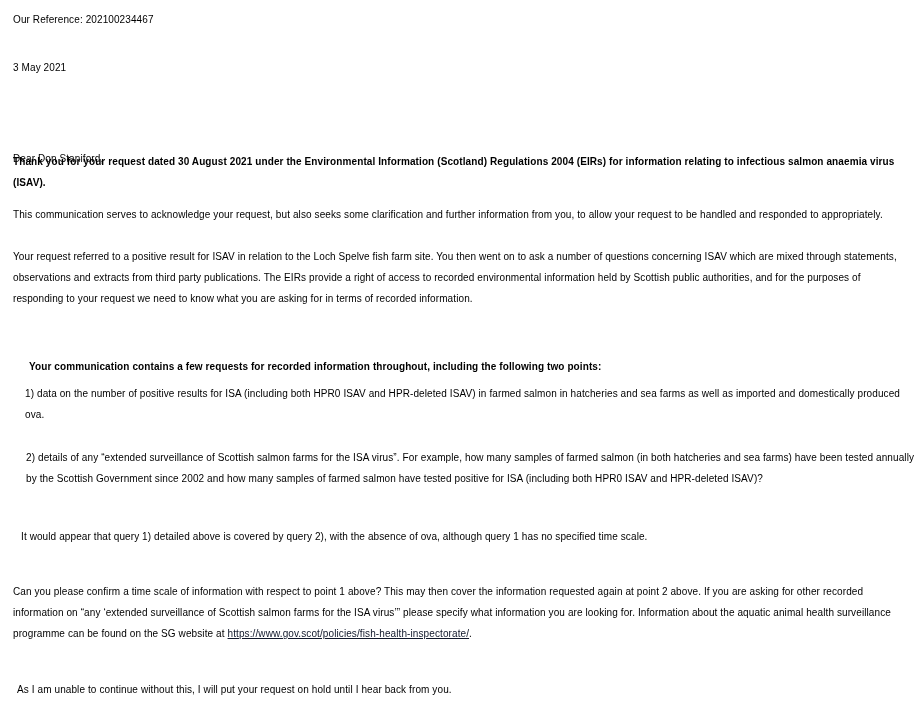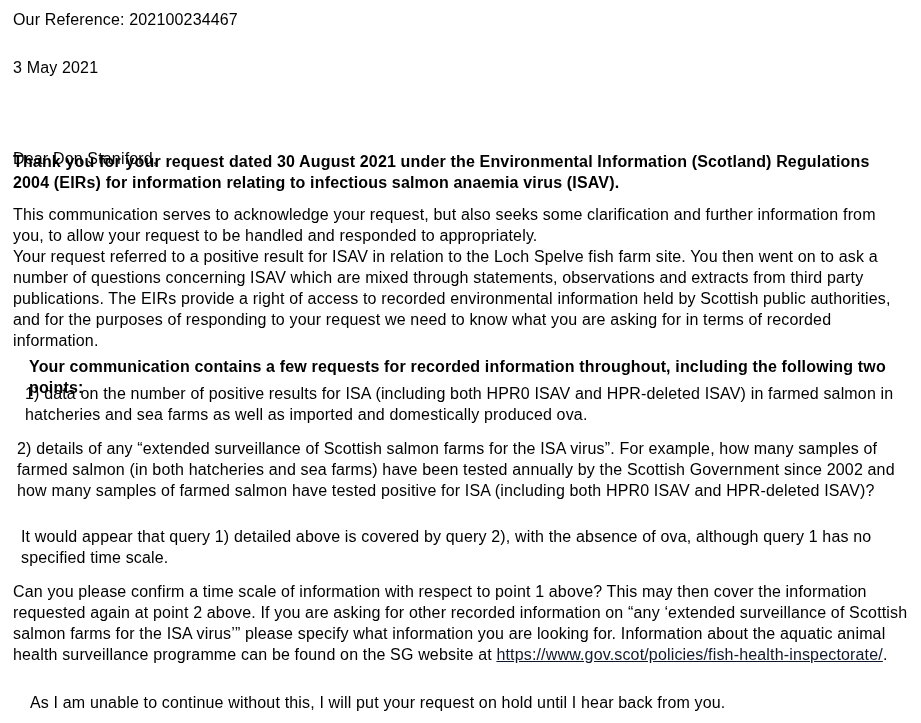--- a/index.html
+++ b/index.html
@@ -24,21 +24,21 @@
     box-sizing: border-box;
     padding: 0;
   }
   .letter-body {
     position: absolute;
     left: 13px;
     top: 0;
     width: 897px;
   }
   .line-block {
-    font-size: 16px;
+    font-size: 10px;
     line-height: 21px;
     letter-spacing: 0.01em;
     text-align: left;
     color: #000000;
     white-space: normal;
   }
   
   .ref        { position: absolute; top: 9px;   left: 0; width: 500px; }
   .date       { position: absolute; top: 57px;  left: 0; width: 500px; }
   .salutation { position: absolute; top: 116px; left: 0; width: 500px; margin-top: 32px; }
@@ -74,22 +74,22 @@
     <p class="line-block p1" style="margin:0;">Thank you for your request dated 30 August 2021 under the Environmental Information (Scotland) Regulations 2004 (EIRs) for information relating to infectious salmon anaemia virus (ISAV).</p>
 
     <p class="line-block p2" style="margin:0;">This communication serves to acknowledge your request, but also seeks some clarification and further information from you, to allow your request to be handled and responded to appropriately.</p>
 
     <p class="line-block p3" style="margin:0;">Your request referred to a positive result for ISAV in relation to the Loch Spelve fish farm site. You then went on to ask a number of questions concerning ISAV which are mixed through statements, observations and extracts from third party publications. The EIRs provide a right of access to recorded environmental information held by Scottish public authorities, and for the purposes of responding to your request we need to know what you are asking for in terms of recorded information.</p>
 
     <p class="line-block p4" style="margin:16px;font-weight:bold;">Your communication contains a few requests for recorded information throughout, including the following two points:</p>
 
     <p class="line-block p5" style="margin:12px;">1) data on the number of positive results for ISA (including both HPR0 ISAV and HPR-deleted ISAV) in farmed salmon in hatcheries and sea farms as well as imported and domestically produced ova.</p>
 
-    <p class="line-block p6" style="margin:4px;">2) details of any “extended surveillance of Scottish salmon farms for the ISA virus”.  For example, how many samples of farmed salmon (in both hatcheries and sea farms) have been tested annually by the Scottish Government since 2002 and how many samples of farmed salmon have tested positive for ISA (including both HPR0 ISAV and HPR-deleted ISAV)?</p>
+    <p class="line-block p6" style="margin:13px;">2) details of any “extended surveillance of Scottish salmon farms for the ISA virus”.  For example, how many samples of farmed salmon (in both hatcheries and sea farms) have been tested annually by the Scottish Government since 2002 and how many samples of farmed salmon have tested positive for ISA (including both HPR0 ISAV and HPR-deleted ISAV)?</p>
 
     <p class="line-block p7" style="margin:8px;">It would appear that query 1) detailed above is covered by query 2), with the absence of ova, although query 1 has no specified time scale.</p>
 
     <p class="line-block p8" style="margin:0;"><span>Can you please confirm a time scale of information with respect to point 1 above? This may then cover the information requested again at point 2 above. If you are asking for other recorded information on “any ‘extended surveillance of Scottish salmon farms for the ISA virus’” please specify what information you are looking for. Information about the aquatic animal health surveillance programme can be found on the SG website at </span><a class="doc-link" href="#">https://www.gov.scot/policies/fish-health-inspectorate/</a><span>.</span></p>
 
-    <p class="line-block p9" style="margin:17px;">As I am unable to continue without this, I will put your request on hold until I hear back from you.</p>
+    <p class="line-block p9" style="margin:4px;">As I am unable to continue without this, I will put your request on hold until I hear back from you.</p>
 
   </div>
 </div>
 
 </body></html>

